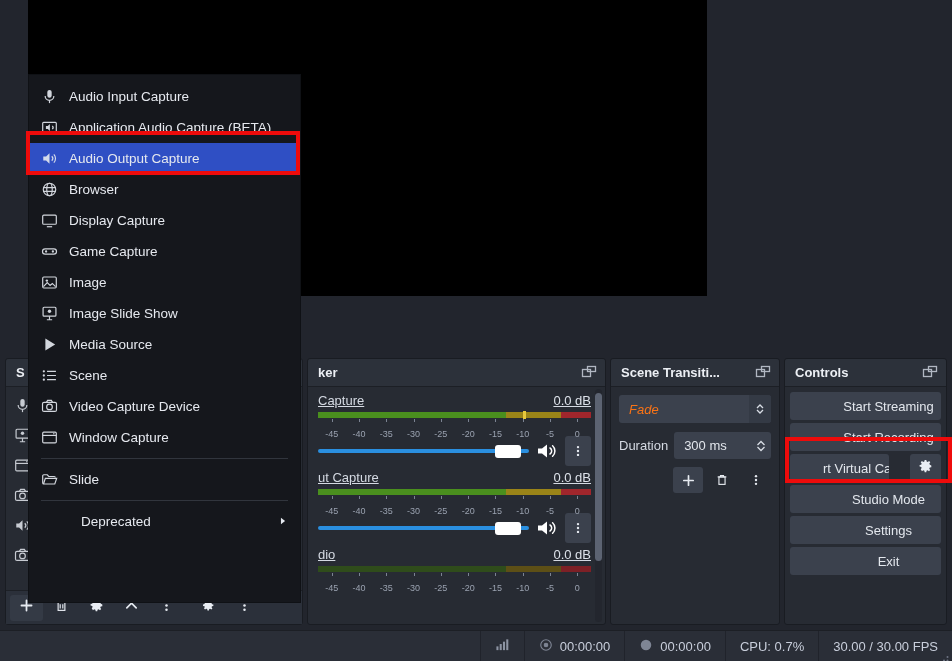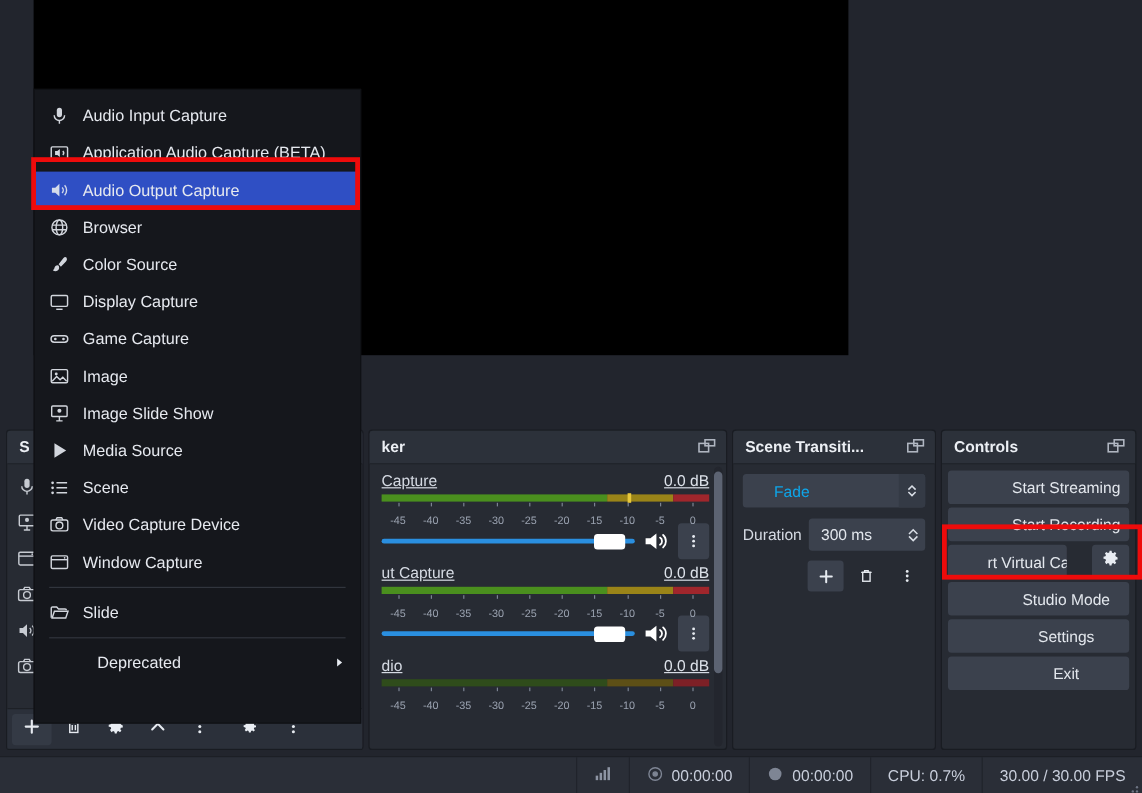--- a/index.html
+++ b/index.html
@@ -133,22 +133,22 @@
     position: absolute; right: 3px; top: 2px; bottom: 2px; width: 7px;
     background: #23262e; border-radius: 4px;
   }
 
   
   .tr-body { padding: 8px 8px 0 8px; }
   .combo {
     position: relative; height: 28px;
     background: #3b414d; border-radius: 3px;
     display: flex; align-items: center;
-    padding: 0 26px 0 26px;
-    color: #0ea5e9; font-size: 13px;
+    padding: 0 26px 0 10px;
+    color: #f97316; font-size: 13px; font-style: italic;
   }
   .combo .arrows {
     position: absolute; right: 0; top: 0; bottom: 0; width: 22px;
     display: flex; flex-direction: column; align-items: center; justify-content: center; gap: 2px;
     background: #343a45; border-radius: 0 3px 3px 0;
   }
   .dur-row { display: flex; align-items: center; margin-top: 9px; gap: 6px; }
   .dur-label { color: #d5dae3; font-size: 13px; }
   .spin {
     position: relative; flex: 1; height: 27px;
@@ -647,27 +647,20 @@
       <div class="mi">
         <span class="micon"><svg viewBox="0 0 18 18" width="17" height="17">
             <circle cx="9" cy="9" r="6.6" fill="none" stroke="#e3e7ee" stroke-width="1.25"></circle>
             <ellipse cx="9" cy="9" rx="2.9" ry="6.6" fill="none" stroke="#e3e7ee" stroke-width="1.25"></ellipse>
             <path d="M2.6 7h12.8M2.6 11h12.8" fill="none" stroke="#e3e7ee" stroke-width="1.25"></path>
           </svg></span>
         <span>Browser</span>
       </div>
       <div class="mi">
         <span class="micon"><svg viewBox="0 0 18 18" width="17" height="17">
-            <path d="M15.2 2.8c-.8-.8-1.8-.5-2.6.4L8.3 8.8l2 2 4.5-4.6c.9-.9 1.2-1.7.4-3.4z" fill="#e3e7ee"></path>
-            <path d="M7.5 9.6c-1.6 0-2.6 1.1-2.9 2.4-.2 1-.6 1.5-1.4 1.9 1.6 1.5 4.8 1.1 5.5-1.4.3-1.3-.2-2.9-1.2-2.9z" fill="#e3e7ee"></path>
-          </svg></span>
-        <span>Color Source</span>
-      </div>
-      <div class="mi">
-        <span class="micon"><svg viewBox="0 0 18 18" width="17" height="17">
             <rect x="1.8" y="3.4" width="14.4" height="9.6" rx="1.2" fill="none" stroke="#e3e7ee" stroke-width="1.25"></rect>
             <path d="M6.2 15.6h5.6" fill="none" stroke="#e3e7ee" stroke-width="1.25"></path>
           </svg></span>
         <span>Display Capture</span>
       </div>
       <div class="mi">
         <span class="micon"><svg viewBox="0 0 18 18" width="17" height="17">
             <rect x="1.6" y="6.2" width="14.8" height="5.6" rx="2.8" fill="none" stroke="#e3e7ee" stroke-width="1.25"></rect>
             <circle cx="5.4" cy="9" r="1.2" fill="#e3e7ee"></circle>
             <circle cx="12.6" cy="9" r="1.2" fill="#e3e7ee"></circle>

